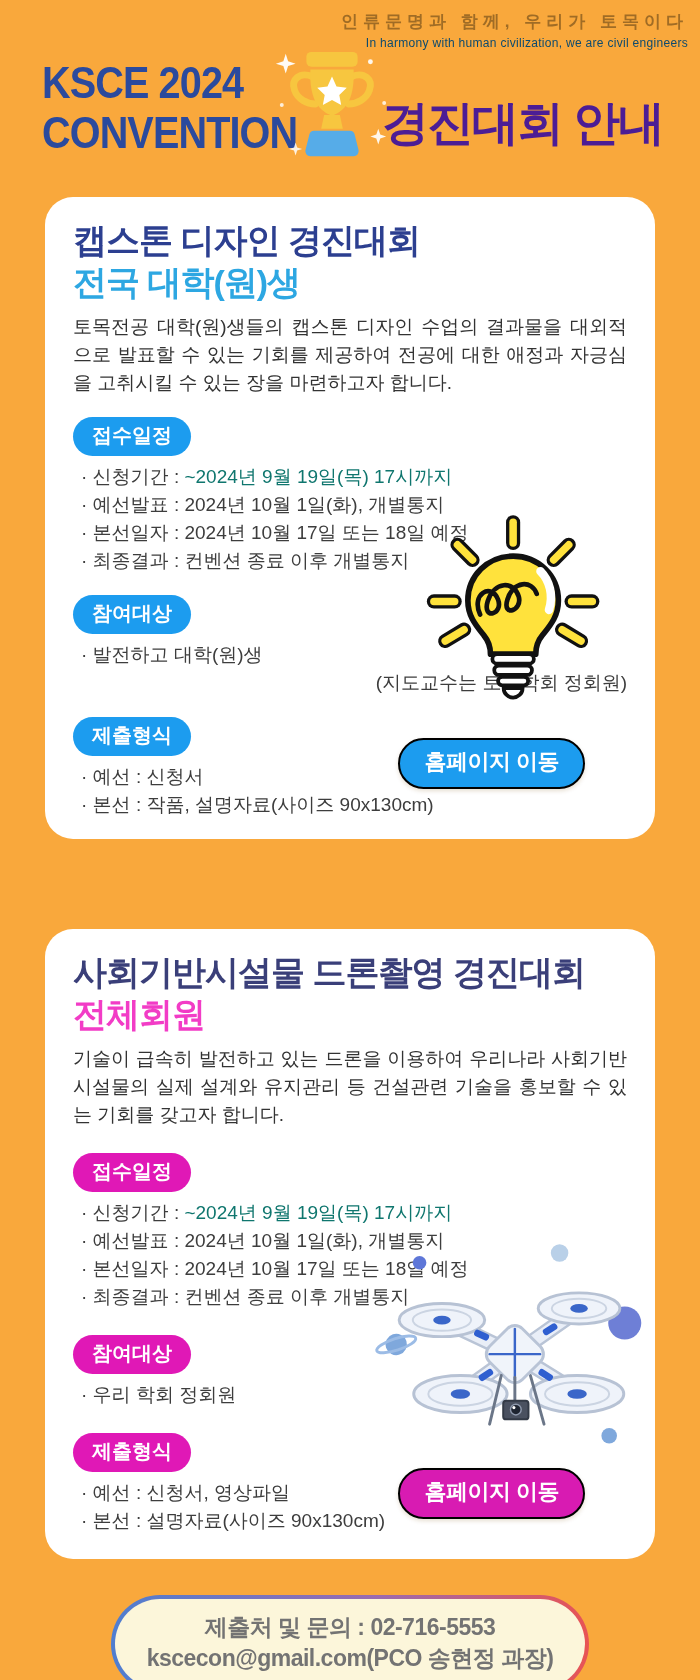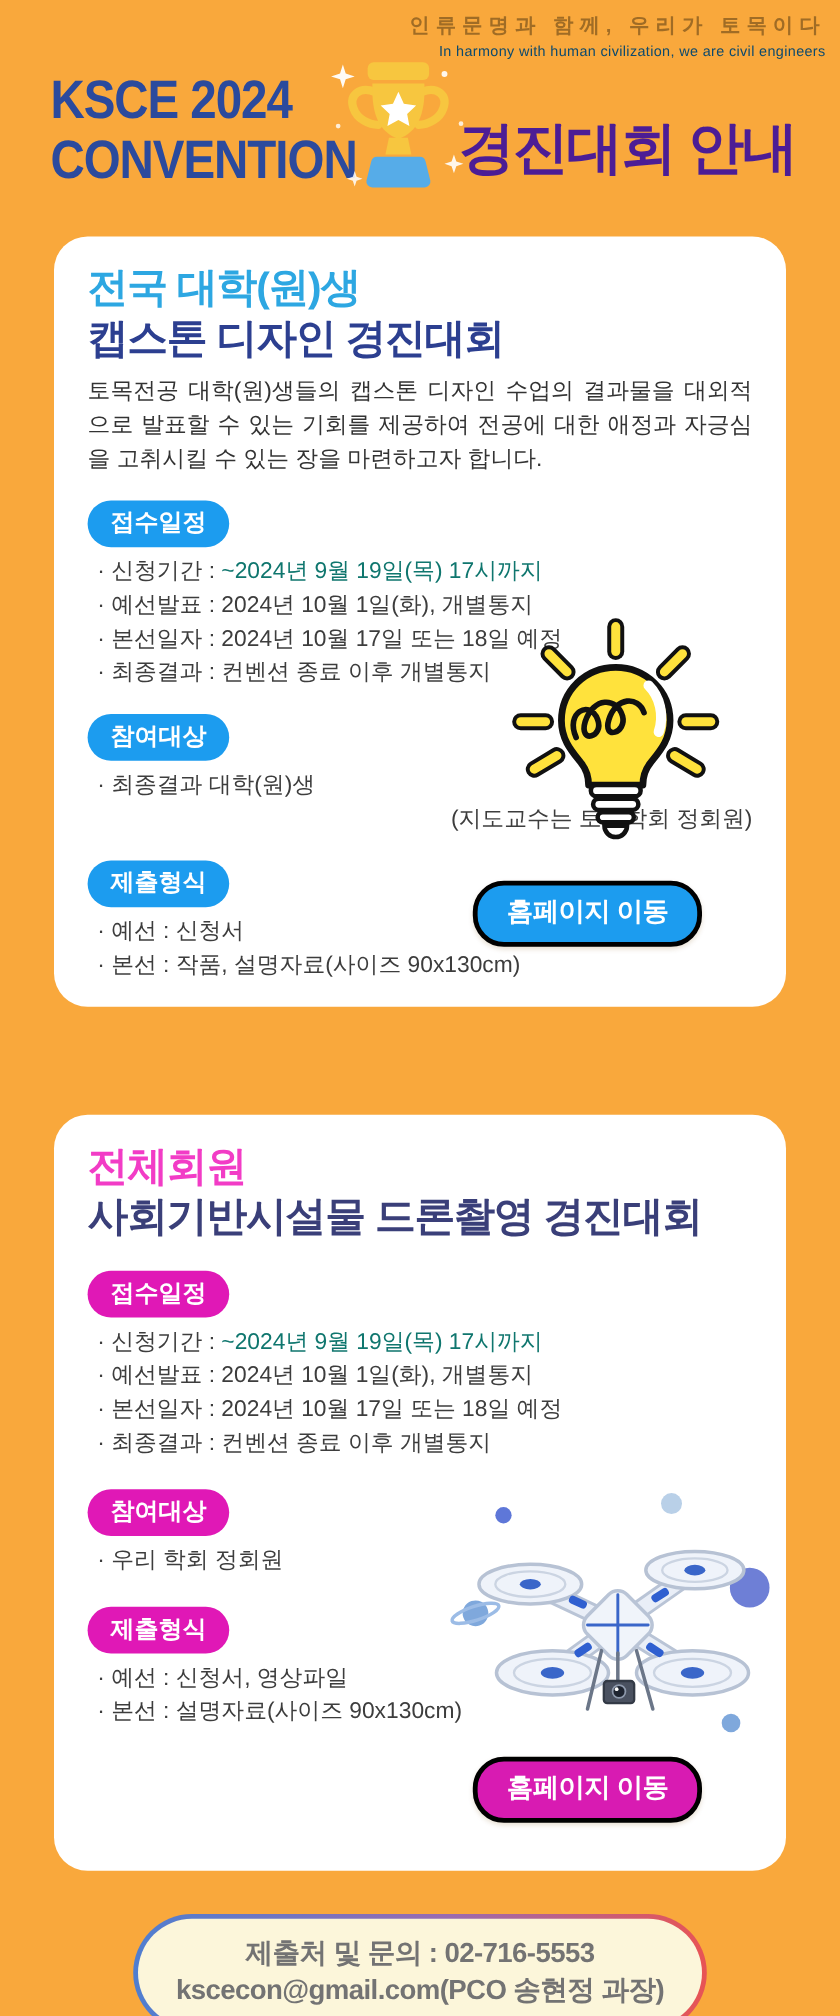--- a/index.html
+++ b/index.html
@@ -50,21 +50,21 @@
   .card2 .badge{background:#E018B6;}
   .items{list-style:none;margin:7px 0 0 0;padding:0 0 0 8px;}
   .items li{font-size:19px;line-height:28px;color:#3D3D3D;}
   .items li::before{content:"· ";}
   .items li.no-bullet::before{content:"";}
   .items li.indent{padding-left:13px;text-align:right;}
   .hi{color:#0f766e;margin-top:20px;}
   .homepage-btn{
     position:absolute;right:70px;
     color:#FFFFFF;font-size:22px;font-weight:800;letter-spacing:-0.5px;
-    padding:7px 24px 10px 24px;border-radius:26px;border:4px solid #000000;
+    padding:7px 24px 10px 24px;border-radius:26px;border:2px solid #000000;
     box-shadow:0 2px 4px rgba(120,80,0,.18);cursor:pointer;white-space:nowrap;
   }
   .card1 .homepage-btn{background:#1C9CEF;bottom:50px;}
   .card2 .homepage-btn{background:#D81BB2;bottom:40px;}
   .illustration{position:absolute;pointer-events:none;}
   .card1 .illustration{right:14px;top:312px;width:252px;height:198px;}
   .card2 .illustration{right:4px;top:300px;width:282px;height:225px;}
   
   .contact-wrap{
     width:478px;margin:36px auto 0 auto;border-radius:50px;padding:4px;
@@ -111,38 +111,38 @@
 
     <path d="M57,72 h16 l3,14 h-22 z" fill="#F7C63F"></path>
 
     <path d="M47,88 h36 a5,5 0 0 1 5,4 l4,16 a5,5 0 0 1 -5,6 h-44 a5,5 0 0 1 -5,-6 l4,-16 a5,5 0 0 1 5,-4 z" fill="#56ACE8"></path>
   </svg>
 
   <div class="header-title">경진대회 안내</div>
 </div>
 
 <div class="card card1">
+  <div class="card-title t2">캡스톤 디자인 경진대회</div>
   <div class="card-title t1">전국 대학(원)생</div>
-  <div class="card-title t2">캡스톤 디자인 경진대회</div>
   <div class="card-desc">토목전공 대학(원)생들의 캡스톤 디자인 수업의 결과물을 대외적으로 발표할 수 있는 기회를 제공하여 전공에 대한 애정과 자긍심을 고취시킬 수 있는 장을 마련하고자 합니다.</div>
 
   <div class="section">
     <span class="badge">접수일정</span>
     <ul class="items">
       <li><span>신청기간 : </span><span class="hi">~2024년 9월 19일(목) 17시까지</span></li>
       <li><span>예선발표 : 2024년 10월 1일(화), 개별통지</span><span class="hi"></span></li>
       <li><span>본선일자 : 2024년 10월 17일 또는 18일 예정</span><span class="hi"></span></li>
       <li><span>최종결과 : 컨벤션 종료 이후 개별통지</span><span class="hi"></span></li>
     </ul>
   </div>
 
   <div class="section">
     <span class="badge">참여대상</span>
     <ul class="items">
-      <li>최종결과 대학(원)생</li>
+      <li>발전하고 대학(원)생</li>
       <li class="no-bullet indent">(지도교수는 토목학회 정회원)</li>
     </ul>
   </div>
 
   <div class="section">
     <span class="badge">제출형식</span>
     <ul class="items">
       <li>예선 : 신청서</li>
       <li>본선 : 작품, 설명자료(사이즈 90x130cm)</li>
     </ul>
@@ -180,22 +180,23 @@
     <rect x="106" y="154" width="44" height="10" rx="5" fill="#FFFFFF" stroke="#111111" stroke-width="4"></rect>
     <rect x="108" y="166" width="40" height="10" rx="5" fill="#FFFFFF" stroke="#111111" stroke-width="4"></rect>
     <rect x="112" y="178" width="32" height="9" rx="4.5" fill="#FFFFFF" stroke="#111111" stroke-width="4"></rect>
     <path d="M118,190 h20 c0,6 -5,10 -10,10 c-5,0 -10,-4 -10,-10 z" fill="#FFFFFF" stroke="#111111" stroke-width="4"></path>
   </svg>
 
   <button class="homepage-btn">홈페이지 이동</button>
 </div>
 
 <div class="card card2">
+  <div class="card-title t2">사회기반시설물 드론촬영 경진대회</div>
   <div class="card-title t1">전체회원</div>
-  <div class="card-title t2">사회기반시설물 드론촬영 경진대회</div>
+  <div class="card-desc">기술이 급속히 발전하고 있는 드론을 이용하여 우리나라 사회기반시설물의 실제 설계와 유지관리 등 건설관련 기술을 홍보할 수 있는 기회를 갖고자 합니다.</div>
 
   <div class="section">
     <span class="badge">접수일정</span>
     <ul class="items">
       <li><span>신청기간 : </span><span class="hi">~2024년 9월 19일(목) 17시까지</span></li>
       <li><span>예선발표 : 2024년 10월 1일(화), 개별통지</span><span class="hi"></span></li>
       <li><span>본선일자 : 2024년 10월 17일 또는 18일 예정</span><span class="hi"></span></li>
       <li><span>최종결과 : 컨벤션 종료 이후 개별통지</span><span class="hi"></span></li>
     </ul>
   </div>

